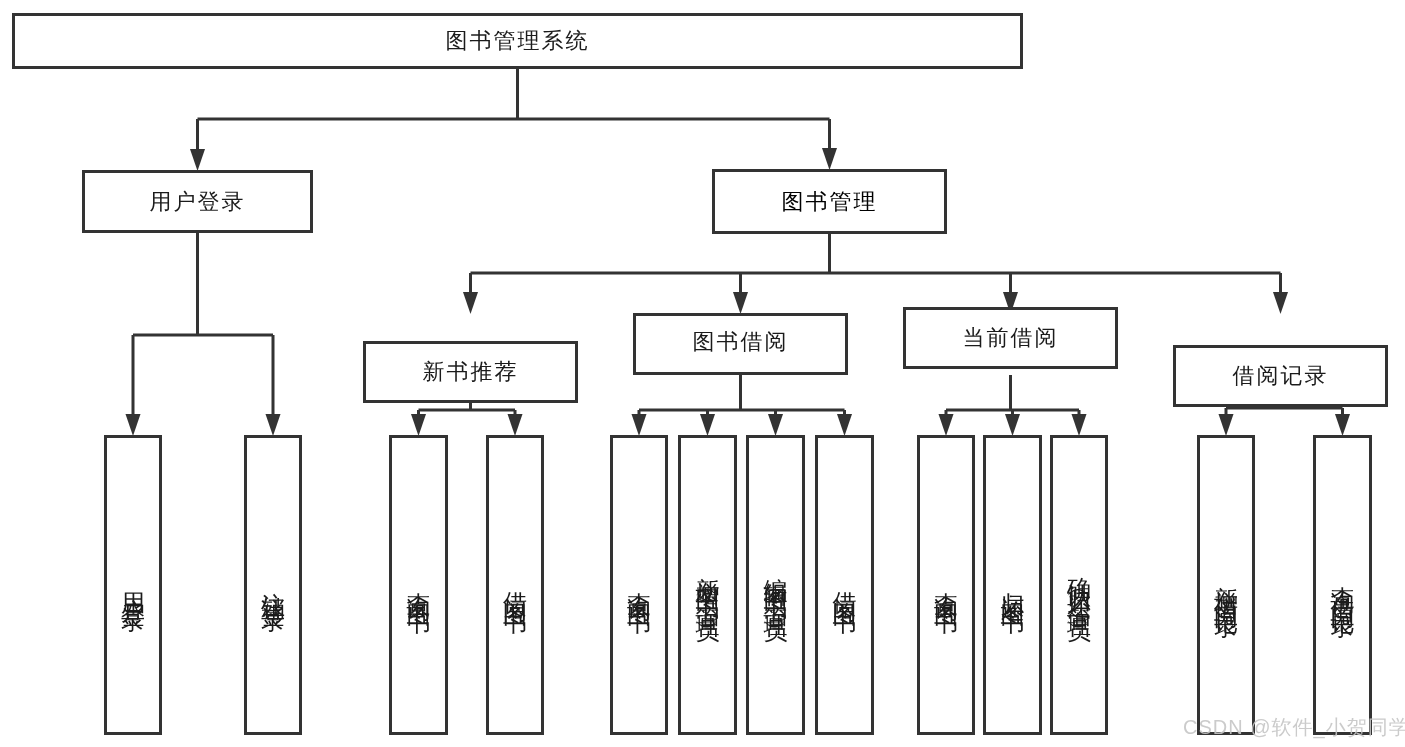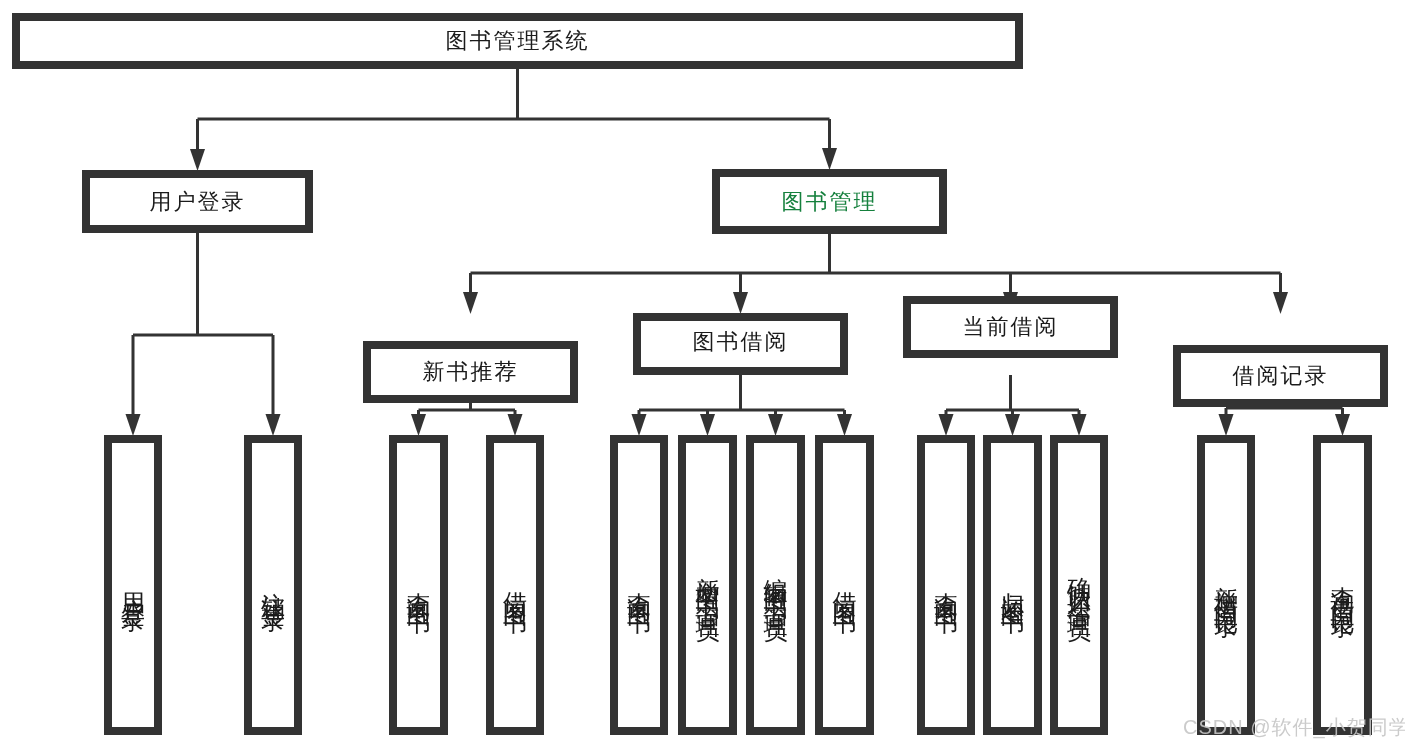--- a/index.html
+++ b/index.html
@@ -8,21 +8,21 @@
     width:1405px;height:747px;
     background:#ffffff;
     font-family:"Liberation Sans","DejaVu Sans",sans-serif;
     overflow:hidden;
   }
   #connector-svg{position:absolute;left:0;top:0;width:1405px;height:747px;}
   .node{
     position:absolute;
     box-sizing:border-box;
     background:#ffffff;
-    border:8px solid #6d28d9;
+    border:3px solid #6d28d9;
     display:flex;
     align-items:center;
     justify-content:center;
     color:#1b1b1b;
   }
   .node .lbl{
     font-size:22px;
     line-height:1;
     letter-spacing:2px;
     white-space:nowrap;
@@ -70,29 +70,29 @@
       <path d="M 517.5 69 V 119 M 197.5 119 H 829.5 M 197.5 119 V 155 M 829.5 119 V 154 M 197.5 233 V 335 M 133 335 H 273 M 133 335 V 420 M 273 335 V 420 M 829.5 234 V 273 M 470.5 273 H 1280.5 M 470.5 273 V 298 M 740.5 273 V 298 M 1010.5 273 V 298 M 1280.5 273 V 298 M 470.5 375 V 410 M 418.5 410 H 515 M 418.5 410 V 420 M 515 410 V 420 M 740.5 375 V 410 M 639 410 H 844.5 M 639 410 V 420 M 707.5 410 V 420 M 775.5 410 V 420 M 844.5 410 V 420 M 1010.5 375 V 410 M 946 410 H 1079 M 946 410 V 420 M 1012.5 410 V 420 M 1079 410 V 420 M 1280.5 375 V 408 M 1226 408 H 1342.5 M 1226 408 V 420 M 1342.5 408 V 420 " fill="none" stroke="#333333" stroke-width="3"></path>
     </svg>
   <div id="nodes">
       <div class="node" style="left: 12px; top: 13px; width: 1011px; height: 56px; border-color: rgb(51, 51, 51); background: rgb(255, 255, 255);">
         <span class="lbl" style="color: rgb(27, 27, 27);">图书管理系统</span>
       </div>
       <div class="node" style="left: 82px; top: 170px; width: 231px; height: 63px; border-color: rgb(51, 51, 51); background: rgb(255, 255, 255);">
         <span class="lbl" style="color: rgb(27, 27, 27);">用户登录</span>
       </div>
       <div class="node" style="left: 712px; top: 169px; width: 235px; height: 65px; border-color: rgb(51, 51, 51); background: rgb(255, 255, 255);">
-        <span class="lbl" style="color: #15803d;">图书管理</span>
+        <span class="lbl" style="color: #000000;">图书管理</span>
       </div>
       <div class="node" style="left: 363px; top: 313px; width: 215px; height: 62px; border-color: rgb(51, 51, 51); background: rgb(255, 255, 255); margin-top: 28px;">
         <span class="lbl" style="color: rgb(27, 27, 27);">新书推荐</span>
       </div>
       <div class="node" style="left: 633px; top: 313px; width: 215px; height: 62px; border-color: rgb(51, 51, 51); background: rgb(255, 255, 255);">
         <span class="lbl" style="color: rgb(27, 27, 27); font-family: Liberation Mono, monospace;">图书借阅</span>
       </div>
-      <div class="node" style="left: 903px; top: 296px; width: 215px; height: 62px; border-color: rgb(51, 51, 51); background: rgb(255, 255, 255);">
+      <div class="node" style="left: 903px; top: 307px; width: 215px; height: 62px; border-color: rgb(51, 51, 51); background: rgb(255, 255, 255);">
         <span class="lbl" style="color: rgb(27, 27, 27);">当前借阅</span>
       </div>
       <div class="node" style="left: 1173px; top: 313px; width: 215px; height: 62px; border-color: rgb(51, 51, 51); background: rgb(255, 255, 255); margin-top: 32px;">
         <span class="lbl" style="color: rgb(27, 27, 27);">借阅记录</span>
       </div>
       <div class="node vertical" style="left: 104px; top: 435px; width: 58px; height: 300px; border-color: rgb(51, 51, 51); background: rgb(255, 255, 255);">
         <span class="lbl" style="color: rgb(27, 27, 27);">用户登录</span>
       </div>
       <div class="node vertical" style="left: 244px; top: 435px; width: 58px; height: 300px; border-color: rgb(51, 51, 51); background: rgb(255, 255, 255);">
         <span class="lbl" style="color: rgb(27, 27, 27);">注销登录</span>

